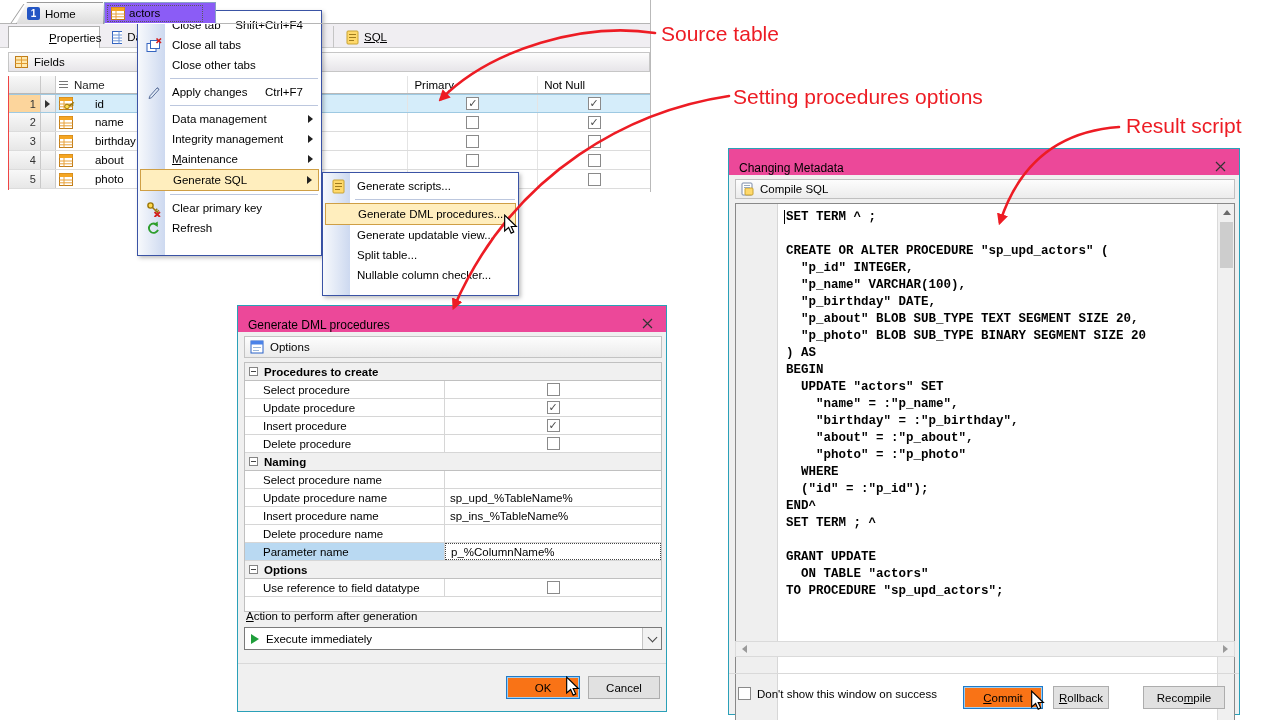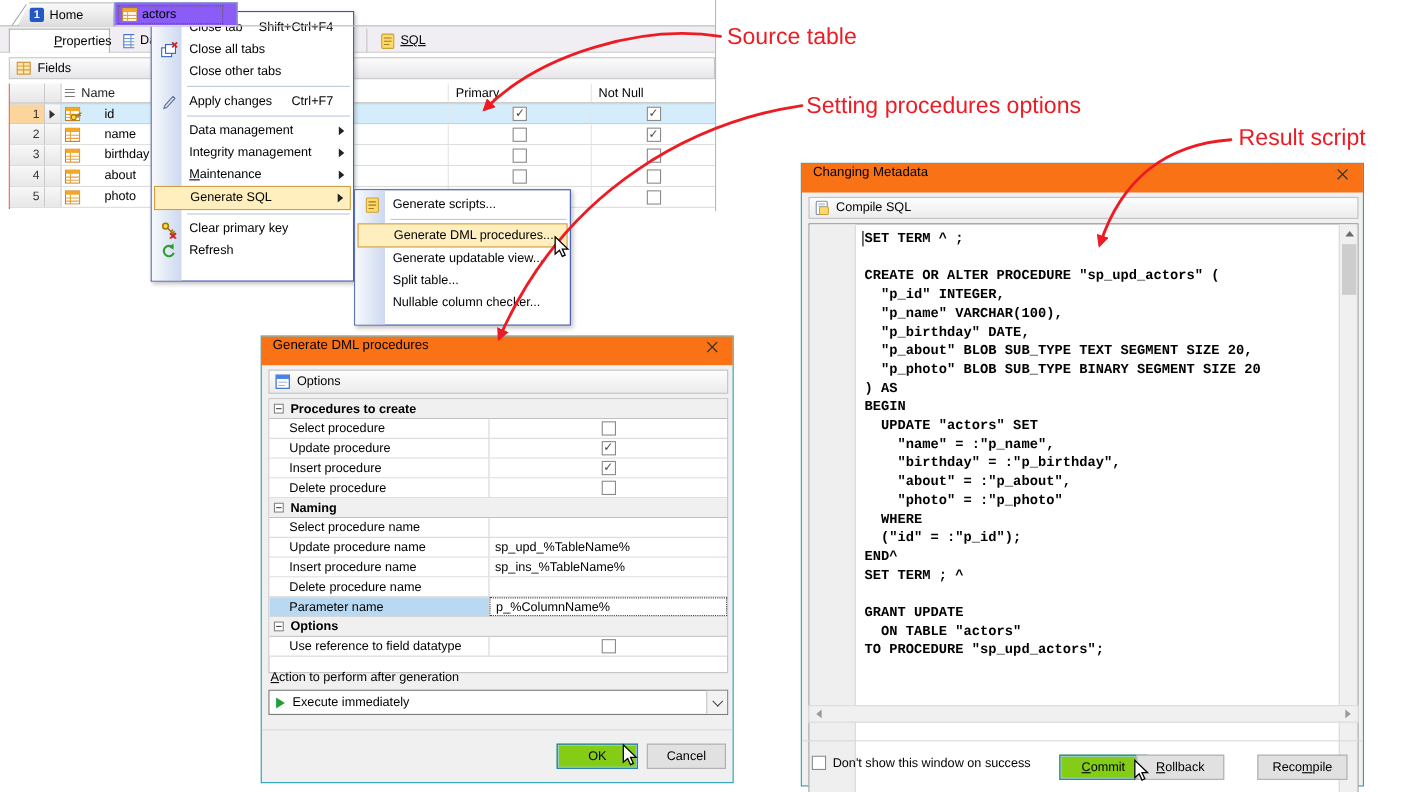--- a/index.html
+++ b/index.html
@@ -54,21 +54,21 @@
   .menu .strip { position:absolute; left:0; top:0; bottom:0; width:27px; background:linear-gradient(to right,#f7f9fc,#cdd9f0); }
   .mi { position:relative; height:20px; display:flex; align-items:center; margin:0 2px; padding-left:32px; cursor:default; }
   .mi .sc { margin-left:auto; padding-right:16px; }
   .mi .sub { position:absolute; right:6px; width:0; height:0; border-top:4px solid transparent; border-bottom:4px solid transparent; border-left:5px solid #222; }
   .mi.hl { background:#ffeebe; border:1px solid #cf9f45; height:22px; }
   .msep { height:1px; background:#bcc7de; margin:3px 3px 3px 32px; }
   .mi .ic { position:absolute; left:5px; top:2px; width:17px; height:17px; display:flex; align-items:center; justify-content:center; }
 
   
   .dlg { position:absolute; background:#f0f0f0; border:1px solid #2aa0b8; }
-  .dlg-title { height:26px; background:#f97316; display:flex; align-items:flex-start; padding:0 10px; font-size:12px; }
+  .dlg-title { height:26px; background:#ec4899; display:flex; align-items:flex-end; padding:0 10px; font-size:12px; }
   .closex { margin-left:auto; width:18px; height:18px; display:flex; align-items:center; justify-content:center; cursor:default; }
   .dml { left:237px; top:305px; width:430px; height:407px; }
   .optbar { position:absolute; left:6px; top:30px; width:418px; height:22px; background:linear-gradient(#fdfdfd,#ebebeb);
             border:1px solid #c3c3c3; display:flex; align-items:center; gap:6px; padding:0 5px; }
   .pgrid { position:absolute; left:6px; top:56px; width:418px; height:250px; background:#fff; border:1px solid #c0c0c0; }
   .pg-sec { height:18px; display:flex; align-items:center; gap:6px; font-weight:bold; background:#f0f0f0;
             border-bottom:1px solid #c0c0c0; padding-left:4px; }
   .boxminus { width:9px; height:9px; border:1px solid #848484; background:#fff; position:relative; }
   .boxminus::after { content:""; position:absolute; left:1px; right:1px; top:3px; height:1px; background:#444; }
   .pg-row { display:flex; height:18px; border-bottom:1px solid #d6d6d6; background:#fff; }
@@ -80,21 +80,21 @@
   .action-label { position:absolute; left:8px; top:304px; }
   .combo { position:absolute; left:6px; top:321px; width:418px; height:23px; background:#fff; border:1px solid #7a7a7a;
            display:flex; align-items:center; gap:7px; padding-left:6px; }
   .combo-btn { margin-left:auto; width:19px; height:21px; background:#f2f2f2; border-left:1px solid #c5c5c5;
                display:flex; align-items:center; justify-content:center; }
   .chev { width:7px; height:7px; border-right:1.6px solid #444; border-bottom:1.6px solid #444; transform:rotate(45deg); margin-top:-3px; }
   .play { width:0; height:0; border-top:5px solid transparent; border-bottom:5px solid transparent; border-left:8px solid #1f9e3a; }
   .dlg-sep { position:absolute; left:0; top:357px; width:100%; height:1px; background:#d9d9d9; }
   .btn { position:absolute; height:23px; background:#e1e1e1; border:1px solid #adadad; font-size:11.5px;
          font-family:"Liberation Sans", sans-serif; display:flex; align-items:center; justify-content:center; cursor:default; }
-  .btn.focus { background:#84cc16; border:1px solid #1f7ac9; box-shadow:inset 0 0 0 1px #9ecdf0; }
+  .btn.focus { background:#f97316; border:1px solid #1f7ac9; box-shadow:inset 0 0 0 1px #9ecdf0; }
   .btn-ok { left:268px; top:370px; width:74px; }
   .btn-cancel { left:350px; top:370px; width:72px; }
 
   .meta { left:728px; top:148px; width:512px; height:567px; }
   .compilebar { position:absolute; left:6px; top:30px; width:500px; height:20px; background:linear-gradient(#fdfdfd,#ececec);
                 border:1px solid #c0c0c0; display:flex; align-items:center; gap:6px; padding:0 5px; }
   .sqlarea { position:absolute; left:6px; top:54px; width:500px; height:557px; background:#fff; border:1px solid #898989; }
   .gutter { position:absolute; left:0; top:0; bottom:0; width:42px; background:#efefef; border-right:1px solid #d7d7d7; }
   .sqltext { position:absolute; left:50px; top:5px; font-family:"Liberation Mono", monospace; font-weight:bold;
              font-size:12.5px; line-height:17px; white-space:pre; color:#000; }
@@ -103,21 +103,21 @@
   .vthumb { position:absolute; left:2px; top:18px; width:13px; height:46px; background:#cdcdcd; }
   .sarrow { position:absolute; width:17px; height:16px; display:flex; align-items:center; justify-content:center; }
   .tri-up { width:0; height:0; border-left:4px solid transparent; border-right:4px solid transparent; border-bottom:5px solid #6a6a6a; }
   .tri-dn { width:0; height:0; border-left:4px solid transparent; border-right:4px solid transparent; border-top:5px solid #6a6a6a; }
   .tri-lf { width:0; height:0; border-top:4px solid transparent; border-bottom:4px solid transparent; border-right:5px solid #9a9a9a; }
   .tri-rt { width:0; height:0; border-top:4px solid transparent; border-bottom:4px solid transparent; border-left:5px solid #9a9a9a; }
   .hscroll { position:absolute; left:6px; top:492px; width:500px; height:16px; background:#f0f0f0; border:1px solid #dadada; }
   .meta-bottom { position:absolute; left:0; top:524px; width:100%; height:42px; border-top:1px solid #d9d9d9; }
   .dontshow { position:absolute; left:9px; top:13px; display:flex; align-items:center; gap:6px; }
   .btn-commit { left:234px; top:12px; width:80px; }
-  .btn-rollback { left:304px; top:12px; width:80px; }
+  .btn-rollback { left:324px; top:12px; width:56px; }
   .btn-recompile { left:414px; top:12px; width:82px; }
 
   
   .ann { position:absolute; color:#ed1c24; font-size:21px; z-index:20; white-space:nowrap; }
   .arrows { position:absolute; left:0; top:0; width:1280px; height:720px; z-index:19; pointer-events:none; }
   .cursor { position:absolute; z-index:30; pointer-events:none; }
 </style>
 </head>
 <body>
 

